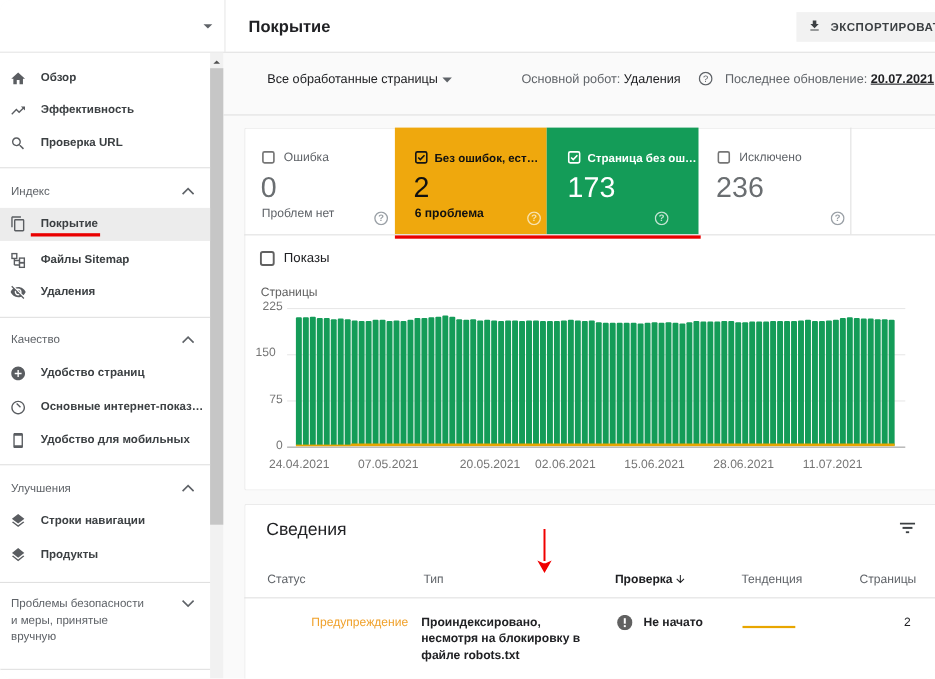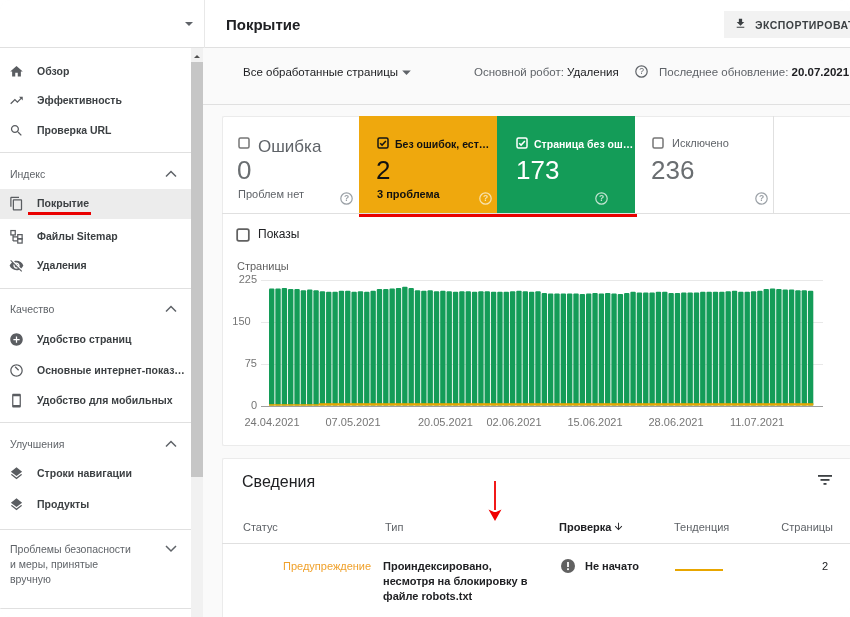--- a/index.html
+++ b/index.html
@@ -111,46 +111,46 @@
 
   <div class="abs" style="left:231px;top:66px;font-size:11.5px;color:#202124;padding-left:12px;">Все обработанные страницы</div>
   <svg class="abs" style="left:401px;top:69px;" width="11" height="8" viewBox="0 0 11 8">
       <path d="M1.2 1.5l4.3 4.6 4.3-4.6z" fill="#5f6368"></path>
     </svg>
   <div class="abs" style="left:474px;top:66px;font-size:11.5px;color:#5f6368;white-space:nowrap;">Основной робот: <span style="color:#202124;">Удаления</span></div>
   <svg class="abs" style="left:635px;top:65px;" width="13" height="13" viewBox="0 0 13 13">
       <circle cx="6.5" cy="6.5" r="5.7" fill="none" stroke="#5f6368" stroke-width="1.2"></circle>
       <text x="6.5" y="9.3" font-size="8.5" text-anchor="middle" fill="#5f6368" font-family="Liberation Sans">?</text>
     </svg>
-  <div class="abs" style="left:659px;top:66px;font-size:11.5px;color:#5f6368;white-space:nowrap;">Последнее обновление: <span style="color:#202124;font-weight:bold;">20.07.2021</span></div>
+  <div class="abs" style="left:659px;top:66px;font-size:11.5px;color:#5f6368;white-space:nowrap;">Последнее обновление: <span style="color:#202124;font-weight:bold;text-decoration:underline;">20.07.2021</span></div>
   <div class="abs" style="left:203px;top:104px;width:647px;height:1px;background:#e0e0e0;"></div>
 
   <div class="panel" style="left:222px;top:116px;width:629px;height:330px;border-right:none;"></div>
   <div id="cards">
   <div class="abs" style="left:359px;top:116px;width:138px;height:97px;background:#efa80d;"></div>
   <div class="abs" style="left:497px;top:116px;width:138px;height:97px;background:#149c58;"></div>
   <div class="abs" style="left:773px;top:116px;width:1px;height:97px;background:#e0e0e0;"></div>
   <div class="abs" style="left:222px;top:213px;width:629px;height:1px;background:#e0e0e0;"></div>
   <svg class="abs" style="left:238px;top:137px;" width="12" height="12" viewBox="0 0 12 12">
         <rect x="1" y="1" width="10" height="10" rx="1.5" fill="none" stroke="#757575" stroke-width="1.5"></rect>
       </svg>
-  <div class="abs" style="left:258px;top:137px;font-size:17px;color:#5f6368;">Ошибка</div>
+  <div class="abs" style="left:258px;top:137px;font-size:11px;color:#5f6368;">Ошибка</div>
   <div class="abs num" style="left:237px;top:155px;color:#6a6e71;">0</div>
   <div class="abs" style="left:238px;top:188px;font-size:11px;color:#5f6368;">Проблем нет</div>
   <svg class="abs" style="left:340px;top:192px;" width="13" height="13" viewBox="0 0 13 13">
         <circle cx="6.5" cy="6.5" r="5.7" fill="none" stroke="#9aa0a6" stroke-width="1.2"></circle>
         <text x="6.5" y="9.3" font-size="8.5" font-weight="bold" text-anchor="middle" fill="#9aa0a6" font-family="Liberation Sans">?</text>
       </svg>
   <svg class="abs" style="left:377px;top:137px;" width="12" height="12" viewBox="0 0 12 12">
         <rect x="1" y="1" width="10" height="10" rx="1.5" fill="none" stroke="#141414" stroke-width="1.5"></rect>
         <path d="M3.2 6.2l1.9 1.9 3.8-4" fill="none" stroke="#141414" stroke-width="1.5"></path>
       </svg>
   <div class="abs" style="left:395px;top:138px;font-size:10.5px;font-weight:bold;color:#111;">Без ошибок, ест…</div>
   <div class="abs num" style="left:376px;top:155px;color:#111;">2</div>
-  <div class="abs" style="left:377px;top:188px;font-size:11px;font-weight:bold;color:#111;">3 проблема</div>
+  <div class="abs" style="left:377px;top:188px;font-size:11px;font-weight:bold;color:#111;">6 проблема</div>
   <svg class="abs" style="left:479px;top:192px;" width="13" height="13" viewBox="0 0 13 13">
         <circle cx="6.5" cy="6.5" r="5.7" fill="none" stroke="#f8e3b0" stroke-width="1.2"></circle>
         <text x="6.5" y="9.3" font-size="8.5" font-weight="bold" text-anchor="middle" fill="#f8e3b0" font-family="Liberation Sans">?</text>
       </svg>
   <svg class="abs" style="left:516px;top:137px;" width="12" height="12" viewBox="0 0 12 12">
         <rect x="1" y="1" width="10" height="10" rx="1.5" fill="none" stroke="#fff" stroke-width="1.5"></rect>
         <path d="M3.2 6.2l1.9 1.9 3.8-4" fill="none" stroke="#fff" stroke-width="1.5"></path>
       </svg>
   <div class="abs" style="left:534px;top:138px;font-size:10.5px;font-weight:bold;color:#fff;">Страница без ош…</div>
   <div class="abs num" style="left:516px;top:155px;color:#fff;">173</div>

